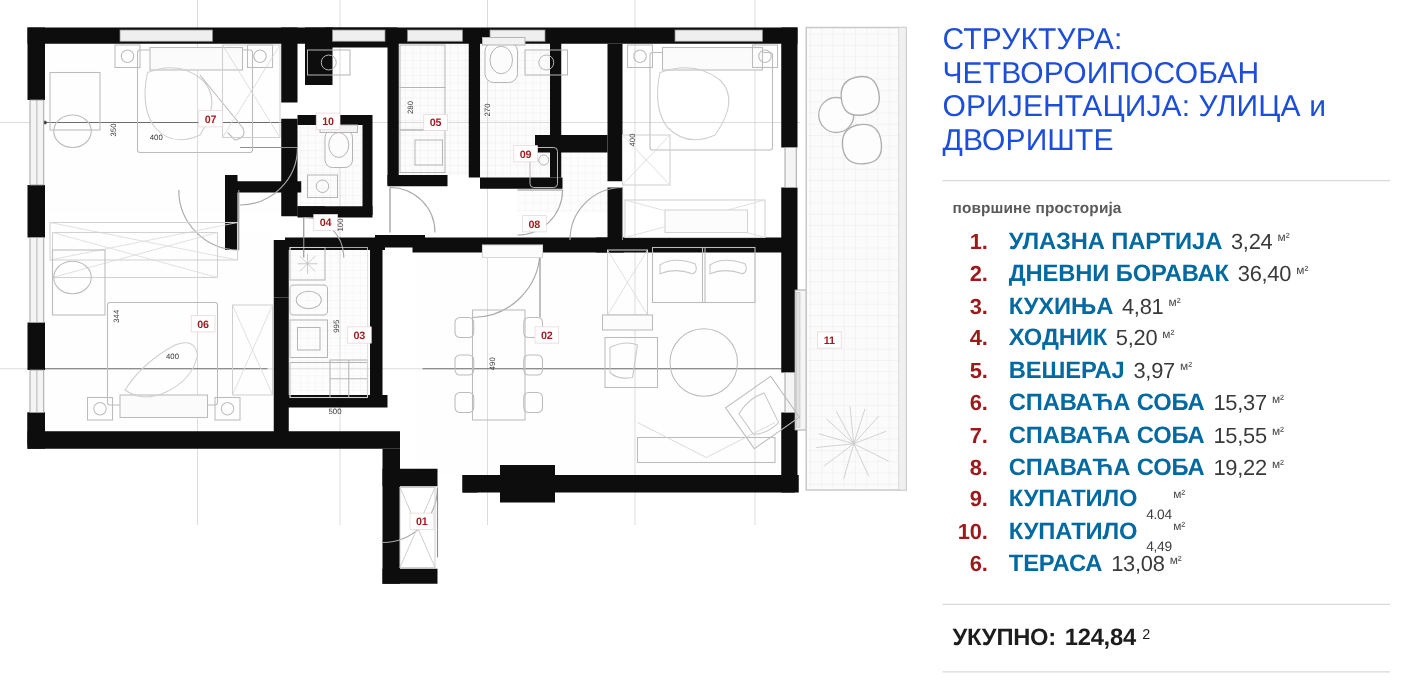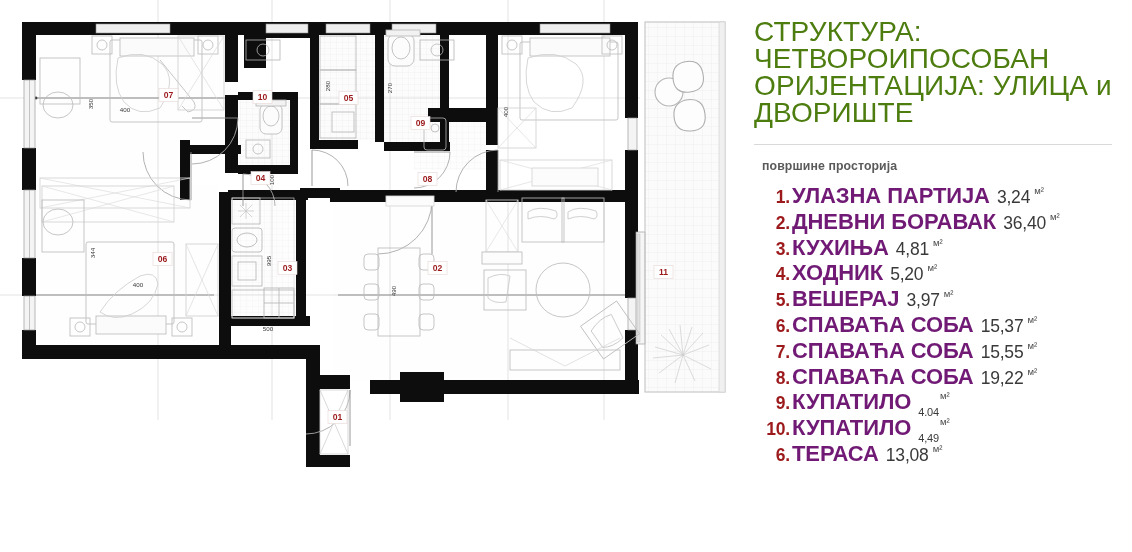--- a/index.html
+++ b/index.html
@@ -21,21 +21,21 @@
   }
   #plan-svg { position:absolute; left:0; top:0; }
 
   #legend-pane {
     position: absolute; left: 744px; top: 0; width: 388px; height: 552px;
     background: #fff; padding: 18px 14px 0 10px;
   }
 
   
   .legend-head {
-    font-size: 28px; line-height: 27px; color: #4d7c0f;
+    font-size: 24px; line-height: 27px; color: #1d4ed8;
     letter-spacing: .1px; font-weight: 400; white-space: pre-line;
     margin: 0 0 2px 0;
   }
   .legend-rule { height:1px; background:#d9d9d9; margin: 18px 6px 0 0; }
 
   .legend-sub {
     font-size: 12.3px; color: #5a5a5a; font-weight: 700;
     margin: 14px 0 10px 8px; letter-spacing: .1px;
   }
 
@@ -44,22 +44,22 @@
   .room-row {
     display: flex; align-items: baseline;
     height: 25.8px; white-space: nowrap;
   }
   .room-num {
     width: 36px; text-align: right; flex: 0 0 36px;
     color: #9c1a1c; font-weight: bold; font-size: 17.5px;
     letter-spacing: -.2px;
   }
   .room-name {
-    color: #701a75; font-weight: bold; font-size: 22px;
-    margin-left: 2px; letter-spacing: -.1px;
+    color: #0369a1; font-weight: bold; font-size: 19px;
+    margin-left: 17px; letter-spacing: -.1px;
   }
   .room-area {
     color: #3a3a3a; font-weight: 400; font-size: 17.5px;
     margin-left: 7px; letter-spacing: -.2px;
   }
   .room-unit {
     color: #4a4a4a; font-weight: 400; font-size: 9.5px;
     margin-left: 4px; align-self: flex-start; margin-top: 2px;
   }
   
@@ -536,14 +536,23 @@
           <span class="room-unit">м²</span>
         </li>
         <li class="room-row">
           <span class="room-num">6.</span>
           <span class="room-name">ТЕРАСА</span>
           <span class="room-area">13,08</span>
           <span class="room-unit">м²</span>
         </li>
       </ul>
 
+    <div class="total-wrap">
+      <div class="total-rule"></div>
+      <div class="total-line">
+        <span>УКУПНО:</span>
+        <span class="total-val">124,84</span>
+        <span class="total-sup">2</span>
+      </div>
+      <div class="total-rule"></div>
+    </div>
   </div>
 </div>
 
 </body></html>

